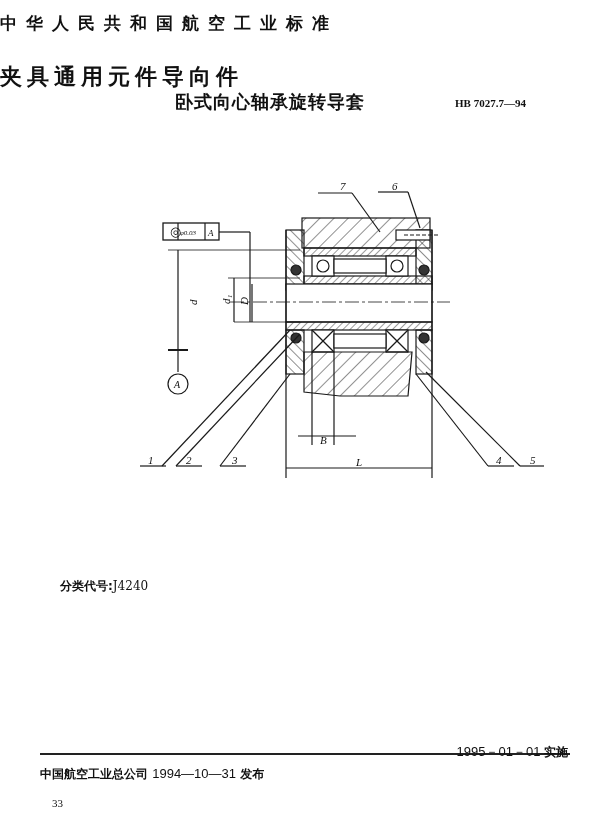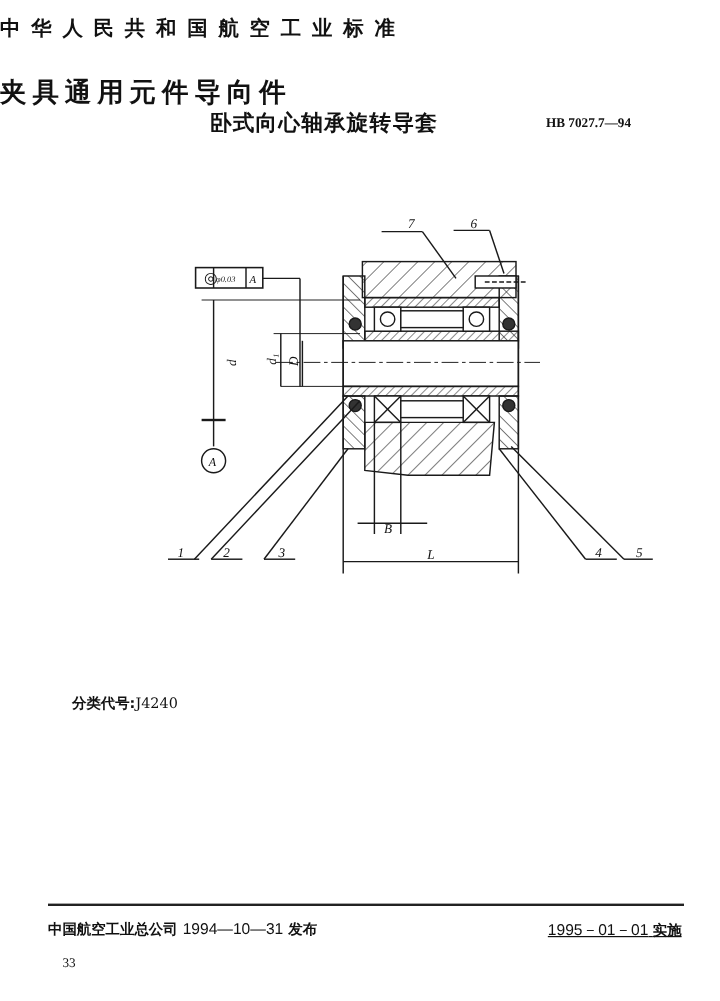--- a/index.html
+++ b/index.html
@@ -19,21 +19,21 @@
               font-size: 11px; }
   .std-code b { font-family: "Liberation Serif", serif; }
   .drawing { left: 120px; top: 170px; width: 440px; height: 320px; }
   .notes { left: 60px; top: 547px; font-size: 12px; line-height: 18px; margin-top: 30px; }
   .notes .lbl { font-family: "DejaVu Sans", sans-serif; font-weight: bold; }
   .notes .indent { padding-left: 58px; }
   .footer-rule { left: 40px; top: 753px; width: 530px; height: 2px; background: #222; }
   .footer-left { left: 40px; top: 766px; font-family: "DejaVu Sans", sans-serif;
                  font-weight: bold; font-size: 12px; }
   .footer-left .num { font-family: Liberation Sans, sans-serif; font-weight: normal; font-size: 13px; }
-  .footer-right { right: 32px; top: 766px; font-family: "Liberation Sans", sans-serif; font-size: 13px; text-decoration: underline; }
+  .footer-right { right: 32px; top: 743px; font-family: "Liberation Sans", sans-serif; font-size: 13px; }
   .footer-right .cn { font-family: "DejaVu Sans", sans-serif; font-weight: bold; font-size: 12px; }
   .page-num { left: 52px; top: 797px; font-size: 11px; font-family: "Liberation Serif", serif; }
 </style>
 </head>
 <body>
 
 <div class="abs std-header">中华人民共和国航空工业标准</div>
 <div class="abs title1">夹具通用元件导向件</div>
 <div class="abs title2">卧式向心轴承旋转导套</div>
 <div class="abs std-code">

